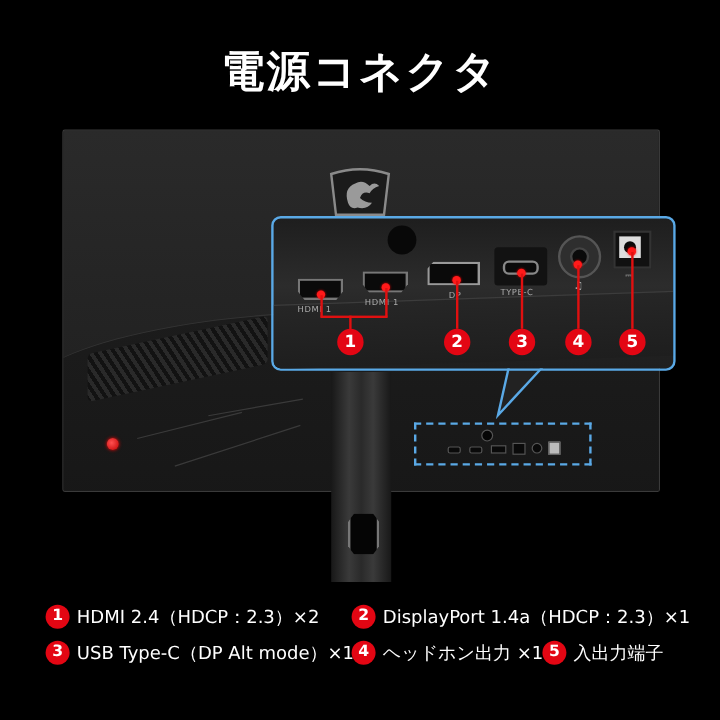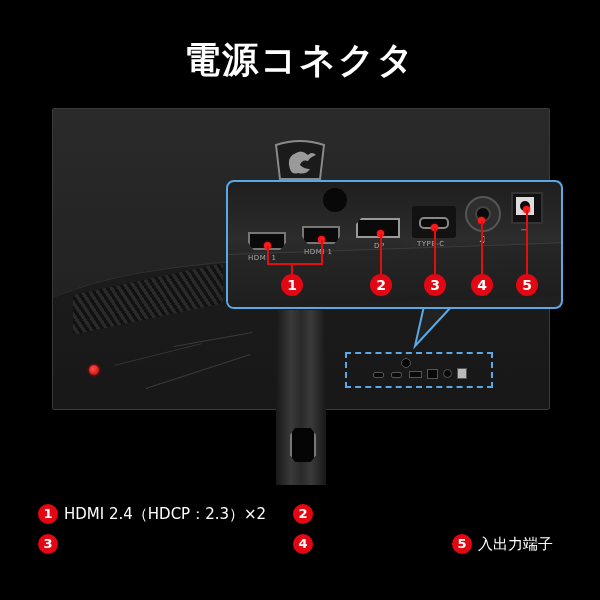--- a/index.html
+++ b/index.html
@@ -129,24 +129,27 @@
   <div class="badge" style="left:288px;top:92px;">5</div>
 </div>
 
 <div class="legend">
   <div class="leg-item" style="left:38px;top:2px;">
     <div class="leg-badge">1</div>
     <div class="leg-text">HDMI 2.4（HDCP：2.3）×2</div>
   </div>
   <div class="leg-item" style="left:293px;top:2px;">
     <div class="leg-badge">2</div>
+    <div class="leg-text">DisplayPort 1.4a（HDCP：2.3）×1</div>
   </div>
   <div class="leg-item" style="left:38px;top:32px;">
     <div class="leg-badge">3</div>
+    <div class="leg-text">USB Type-C（DP Alt mode）×1</div>
   </div>
   <div class="leg-item" style="left:293px;top:32px;">
     <div class="leg-badge">4</div>
+    <div class="leg-text">ヘッドホン出力 ×1</div>
   </div>
   <div class="leg-item" style="left:452px;top:32px;">
     <div class="leg-badge">5</div>
     <div class="leg-text">入出力端子</div>
   </div>
 </div>
 
 </body></html>

